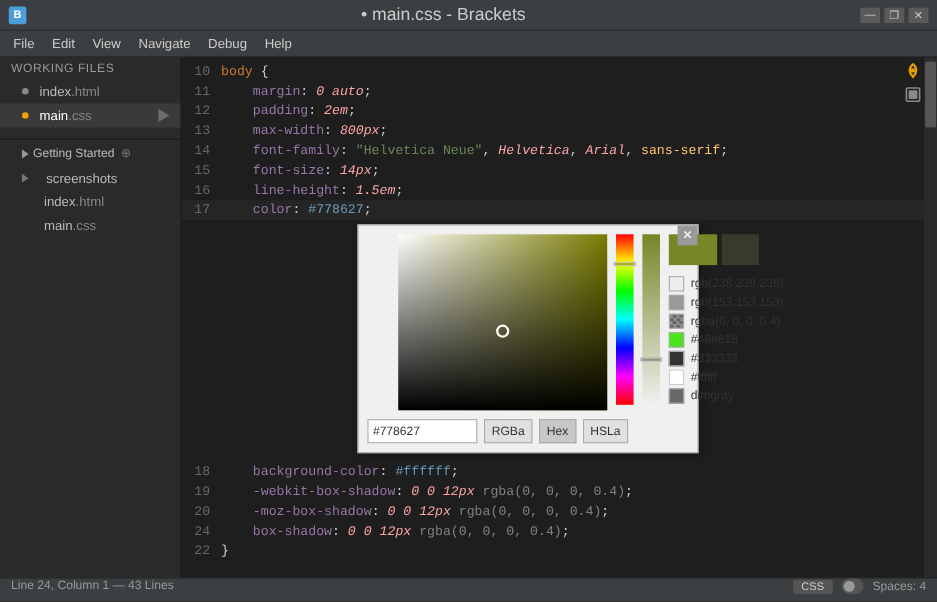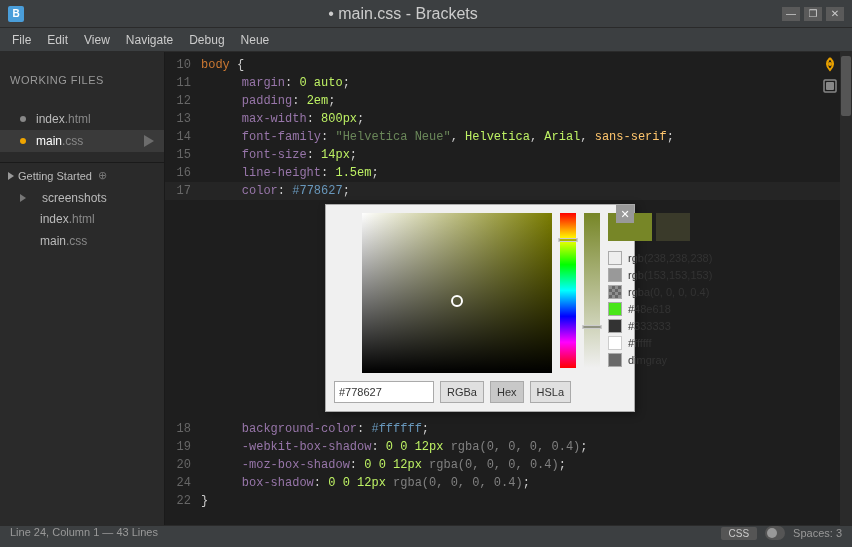--- a/index.html
+++ b/index.html
@@ -38,21 +38,21 @@
     
     #sidebar {
       width: 165px;
       background: #2a2a2a;
       border-right: 1px solid #1a1a1a;
       display: flex;
       flex-direction: column;
       flex-shrink: 0;
     }
     #working-files-header {
-      padding: 22px 10px;
+      padding: 4px 10px;
       font-size: 11px;
       color: #999;
       text-transform: uppercase;
       letter-spacing: 0.5px;
     }
     .sidebar-file {
       padding: 4px 10px 4px 20px;
       font-size: 12px;
       color: #bbb;
       cursor: pointer;
@@ -69,21 +69,21 @@
       border-bottom: 6px solid transparent;
       border-left: 10px solid #6c6c6c;
       margin-left: auto;
     }
 
     #getting-started-section {
       margin-top: 10px;
       border-top: 1px solid #1a1a1a;
     }
     #getting-started-header {
-      padding: 6px 8px;
+      padding: 6px 20px;
       font-size: 11px;
       color: #bbb;
       cursor: pointer;
       display: flex;
       align-items: center;
       gap: 4px;
     }
     .triangle-right { width: 0; height: 0; border-top: 4px solid transparent; border-bottom: 4px solid transparent; border-left: 6px solid #999; }
     #screenshots-section { margin-left: 10px; }
     .folder-item {
@@ -127,22 +127,22 @@
     .line-number {
       width: 36px;
       text-align: right;
       padding-right: 10px;
       color: #666;
       flex-shrink: 0;
       user-select: none;
     }
     .line-content { flex: 1; color: #ccc; padding-right: 4px; }
     .kw { color: #cc7832; }
-    .prop { color: #9876aa; margin-left: 12px; }
-    .val { color: #bef264; }
+    .prop { color: #9876aa; }
+    .val { color: #fca5a5; font-style: italic; }
     .str { color: #6a8759; }
     .str2 { color: #ffc66d; }
     .comment { color: #808080; }
     .hex-color { color: #6897bb; }
 
     
     #vscrollbar {
       width: 12px;
       background: #2a2a2a;
       position: absolute;
@@ -354,21 +354,21 @@
     <button class="title-btn">✕</button>
   </div>
 </div>
 
 <div id="menubar">
 <span class="menu-item">File</span>
     <span class="menu-item">Edit</span>
     <span class="menu-item">View</span>
     <span class="menu-item">Navigate</span>
     <span class="menu-item">Debug</span>
-    <span class="menu-item">Neue</span>
+    <span class="menu-item">Help</span>
   </div>
 
 <div id="main">
 
   <div id="sidebar">
     <div id="working-files-header">Working Files</div>
 
     <div class="sidebar-file">
       <div class="file-dot"></div>
       <span>index<span style="color:#888">.html</span></span>
@@ -562,15 +562,15 @@
 
 </div>
 
 <div id="statusbar">
   <span>Line 24, Column 1 — 43 Lines</span>
   <div id="statusbar-right">
     <button class="status-btn">CSS</button>
     <div style="width:20px;height:14px;border-radius:8px;background:#555;position:relative;cursor:pointer">
       <div style="width:10px;height:10px;border-radius:50%;background:#999;position:absolute;top:2px;left:2px;"></div>
     </div>
-    <span>Spaces: 3</span>
+    <span>Spaces: 4</span>
   </div>
 </div>
 
 </body></html>

